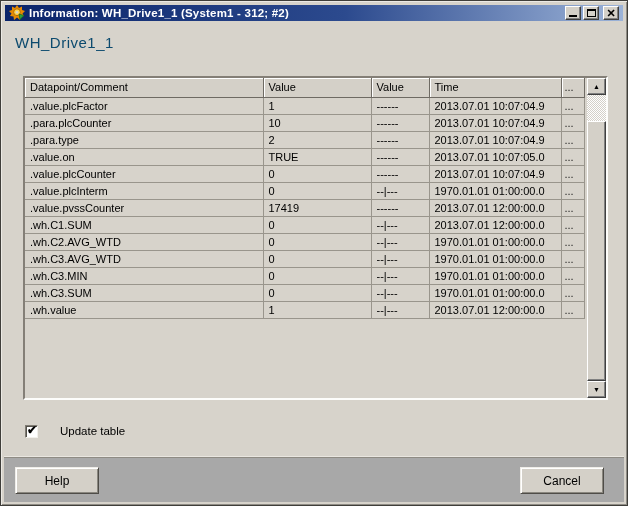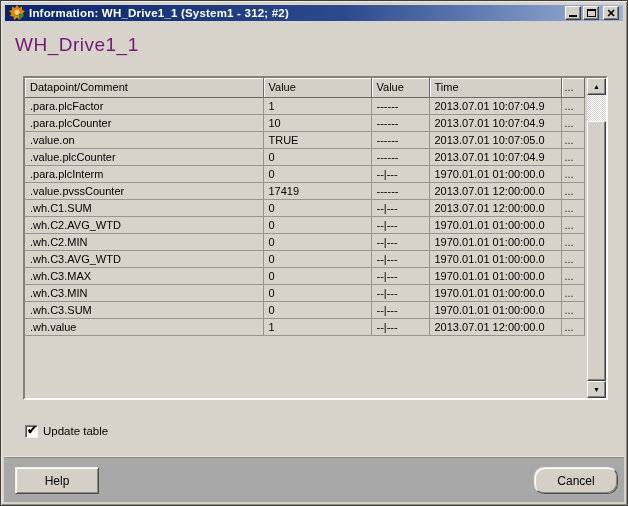--- a/index.html
+++ b/index.html
@@ -37,21 +37,21 @@
     position: relative; flex: 0 0 auto;
   }
   .tbtn.close { margin-left: 4px; }
   .glyph-min { position: absolute; left: 3px; bottom: 2px; width: 8px; height: 2px; background: #000; }
   .glyph-max { width: 9px; height: 8px; border: 1px solid #000; border-top-width: 2px; }
   .glyph-close { font-size: 11px; font-weight: bold; line-height: 10px; }
 
   
   .heading {
     position: absolute; left: 14px; top: 33px;
-    font-size: 19px; letter-spacing: 0.5px; color: #701a75;
+    font-size: 15px; letter-spacing: 0.5px; color: #0c4a6e;
     white-space: nowrap;
   }
 
   
   .table-widget {
     position: absolute; left: 22px; top: 75px; width: 585px; height: 324px;
     background: var(--dialog-bg, #d7d3cb);
     border: 2px solid; border-color: #847f77 #fdfdfb #fdfdfb #847f77;
     overflow: hidden;
   }
@@ -100,39 +100,39 @@
 
   
   .check-row { position: absolute; left: 24px; top: 422px; height: 16px; display: flex; align-items: center; }
   .checkbox {
     width: 13px; height: 13px; background: #fff;
     border: 1px solid; border-color: #807c74 #f2f0eb #f2f0eb #807c74;
     box-shadow: inset 1px 1px 0 #55524c;
     display: flex; align-items: center; justify-content: center;
   }
   .checkmark { font-size: 12px; font-weight: bold; line-height: 10px; margin: -2px 0 0 1px; }
-  .check-label { margin-left: 5px; font-size: 11.5px; }
+  .check-label { margin-left: 22px; font-size: 11.5px; }
 
   
   .footer {
     position: absolute; left: 3px; right: 3px; bottom: 3px; height: 45px;
     background: var(--footer-bg, #a8a8a8);
     border-top: 1px solid #8e8b84;
     box-shadow: 0 -1px 0 #e9e6e0;
   }
   .btn {
     position: absolute; top: 9px; width: 84px; height: 27px;
     background: var(--control-face, #d4d0c8);
     border: 1px solid; border-color: #efede8 #4f4d48 #4f4d48 #efede8;
     box-shadow: inset 1px 1px 0 #fff, inset -1px -1px 0 #8a877f;
     font-family: "Liberation Sans", sans-serif; font-size: 12px; color: #000;
     padding: 0;
   }
   .btn.help { left: 11px; }
-  .btn.cancel { right: 6px; border-radius: 10px; }
+  .btn.cancel { right: 20px; }
 </style>
 </head>
 <body>
 
 <div class="window">
 
   <div class="titlebar">
     <span class="app-icon">
       <svg width="16" height="16" viewBox="0 0 16 16">
         <polygon points="8,0 10,3 13,1.5 13,5 16,6 13.5,8.5 15,11 11.5,11.5 11,15 8,12.5 5,15 4.5,11.5 1,11 2.5,8.5 0,6 3,5 3,1.5 6,3" fill="#e88a00"></polygon>
@@ -168,49 +168,56 @@
         <tr>
           <th class="c1">Datapoint/Comment</th>
           <th class="c2">Value</th>
           <th class="c3">Value</th>
           <th class="c4">Time</th>
           <th class="c5">...</th>
         </tr>
       </thead>
       <tbody>
           <tr>
-    <td class="c1">.para.plcFactor</td>
+    <td class="c1">.value.plcFactor</td>
     <td class="c2">1</td>
     <td class="c3">------</td>
     <td class="c4">2013.07.01 10:07:04.9</td>
     <td class="c5">...</td>
   </tr>
           <tr>
     <td class="c1">.para.plcCounter</td>
     <td class="c2">10</td>
     <td class="c3">------</td>
     <td class="c4">2013.07.01 10:07:04.9</td>
     <td class="c5">...</td>
   </tr>
           <tr>
+    <td class="c1">.para.type</td>
+    <td class="c2">2</td>
+    <td class="c3">------</td>
+    <td class="c4">2013.07.01 10:07:04.9</td>
+    <td class="c5">...</td>
+  </tr>
+          <tr>
     <td class="c1">.value.on</td>
     <td class="c2">TRUE</td>
     <td class="c3">------</td>
     <td class="c4">2013.07.01 10:07:05.0</td>
     <td class="c5">...</td>
   </tr>
           <tr>
     <td class="c1">.value.plcCounter</td>
     <td class="c2">0</td>
     <td class="c3">------</td>
     <td class="c4">2013.07.01 10:07:04.9</td>
     <td class="c5">...</td>
   </tr>
           <tr>
-    <td class="c1">.para.plcInterm</td>
+    <td class="c1">.value.plcInterm</td>
     <td class="c2">0</td>
     <td class="c3">--|---</td>
     <td class="c4">1970.01.01 01:00:00.0</td>
     <td class="c5">...</td>
   </tr>
           <tr>
     <td class="c1">.value.pvssCounter</td>
     <td class="c2">17419</td>
     <td class="c3">------</td>
     <td class="c4">2013.07.01 12:00:00.0</td>
@@ -224,35 +231,21 @@
     <td class="c5">...</td>
   </tr>
           <tr>
     <td class="c1">.wh.C2.AVG_WTD</td>
     <td class="c2">0</td>
     <td class="c3">--|---</td>
     <td class="c4">1970.01.01 01:00:00.0</td>
     <td class="c5">...</td>
   </tr>
           <tr>
-    <td class="c1">.wh.C2.MIN</td>
-    <td class="c2">0</td>
-    <td class="c3">--|---</td>
-    <td class="c4">1970.01.01 01:00:00.0</td>
-    <td class="c5">...</td>
-  </tr>
-          <tr>
     <td class="c1">.wh.C3.AVG_WTD</td>
-    <td class="c2">0</td>
-    <td class="c3">--|---</td>
-    <td class="c4">1970.01.01 01:00:00.0</td>
-    <td class="c5">...</td>
-  </tr>
-          <tr>
-    <td class="c1">.wh.C3.MAX</td>
     <td class="c2">0</td>
     <td class="c3">--|---</td>
     <td class="c4">1970.01.01 01:00:00.0</td>
     <td class="c5">...</td>
   </tr>
           <tr>
     <td class="c1">.wh.C3.MIN</td>
     <td class="c2">0</td>
     <td class="c3">--|---</td>
     <td class="c4">1970.01.01 01:00:00.0</td>

